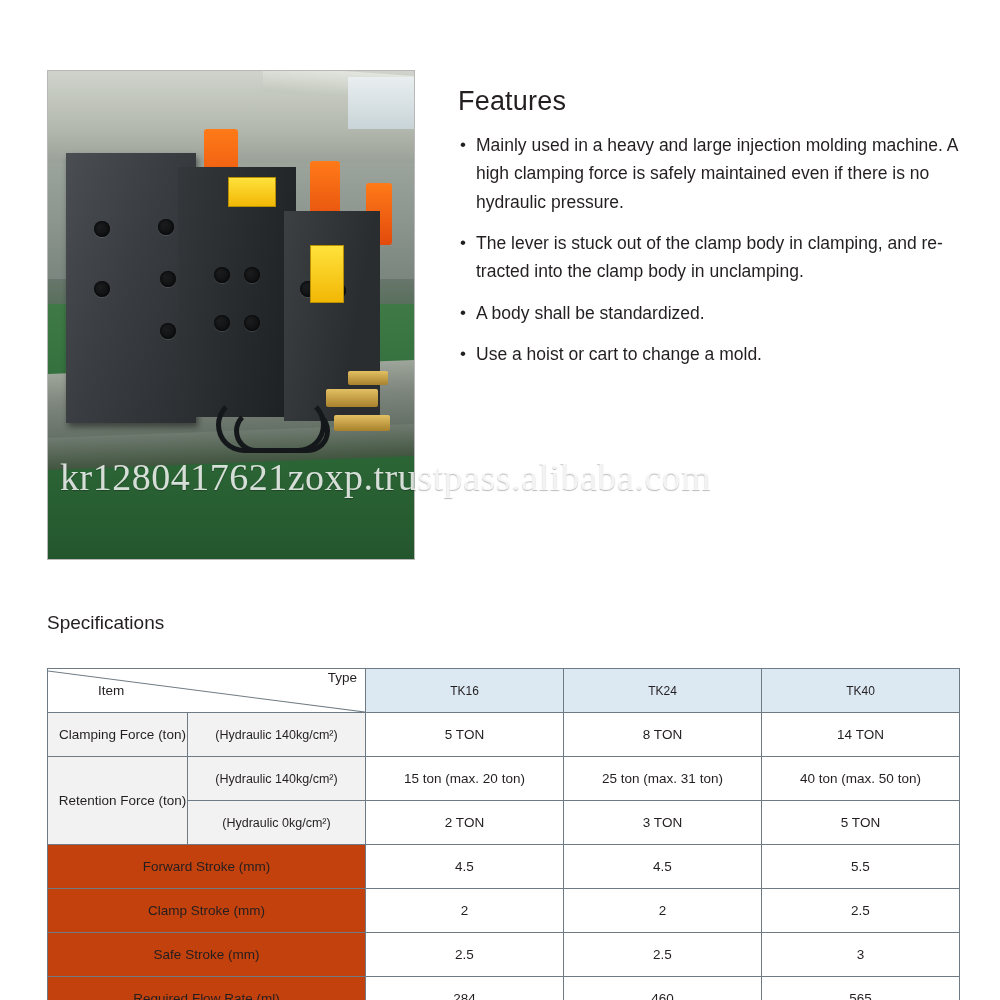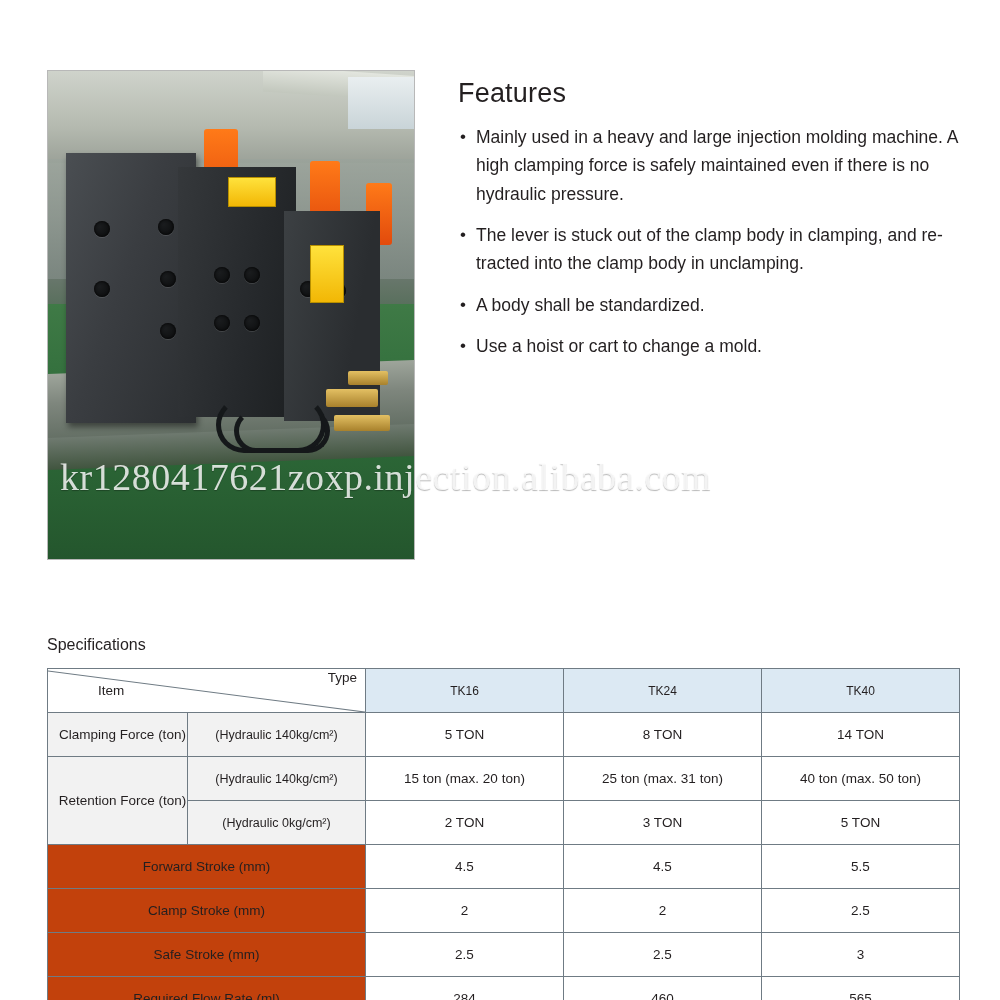--- a/index.html
+++ b/index.html
@@ -131,21 +131,21 @@
   }
 
   
   .features {
     position: absolute;
     left: 458px;
     top: 78px;
     width: 530px;
   }
   .features h2 {
-    margin: 0 0 14px 0;
+    margin: 8px 0 14px 0;
     font-size: 27px;
     font-weight: 400;
     color: #231f20;
     letter-spacing: .2px;
   }
   .feat-list { margin: 0; padding: 0; list-style: none; }
   .feat-item {
     position: relative;
     padding-left: 18px;
     margin-bottom: 13px;
@@ -159,24 +159,23 @@
     top: 0px;
     font-size: 17px;
     line-height: 1.62;
   }
 
   
   .spec-title {
     position: absolute;
     left: 47px;
     top: 612px;
-    font-size: 16px;
+    font-size: 19px;
     font-weight: 400;
     color: #231f20;
-    margin-top: 24px;
   }
 
   table.spec {
     position: absolute;
     left: 47px;
     top: 668px;
     width: 912px;
     border-collapse: collapse;
     table-layout: fixed;
     font-size: 13.5px;
@@ -281,21 +280,21 @@
       <div class="ph-yellow" style="left:180px;top:106px;width:48px;height:30px;"></div>
       <div class="ph-yellow" style="left:262px;top:174px;width:34px;height:58px;"></div>
 
       <div class="ph-cable" style="left:168px;top:326px;width:110px;height:56px;border-top-color:transparent;"></div>
       <div class="ph-cable" style="left:186px;top:338px;width:96px;height:44px;border-top-color:transparent;"></div>
       <div class="ph-brass" style="left:278px;top:318px;width:52px;height:18px;"></div>
       <div class="ph-brass" style="left:286px;top:344px;width:56px;height:16px;"></div>
       <div class="ph-brass" style="left:300px;top:300px;width:40px;height:14px;"></div>
     </div>
 
-    <div class="watermark">kr1280417621zoxp.injection.alibaba.com</div>
+    <div class="watermark">kr1280417621zoxp.trustpass.alibaba.com</div>
 
     <div class="features">
       <h2>Features</h2>
       <ul class="feat-list">
         <li class="feat-item">
           <span class="bullet">•</span>
           <span>Mainly used in a heavy and large injection molding machine. A high clamping force is safely maintained even if there is no hydraulic pressure.</span>
         </li>
         <li class="feat-item">
           <span class="bullet">•</span>

